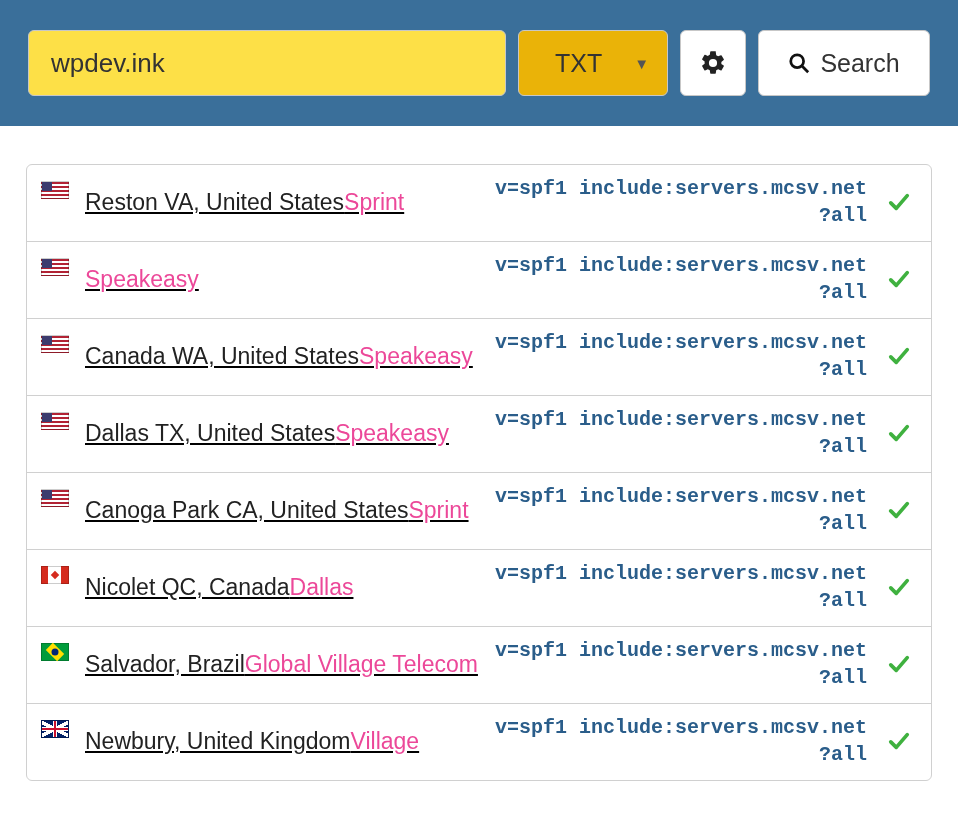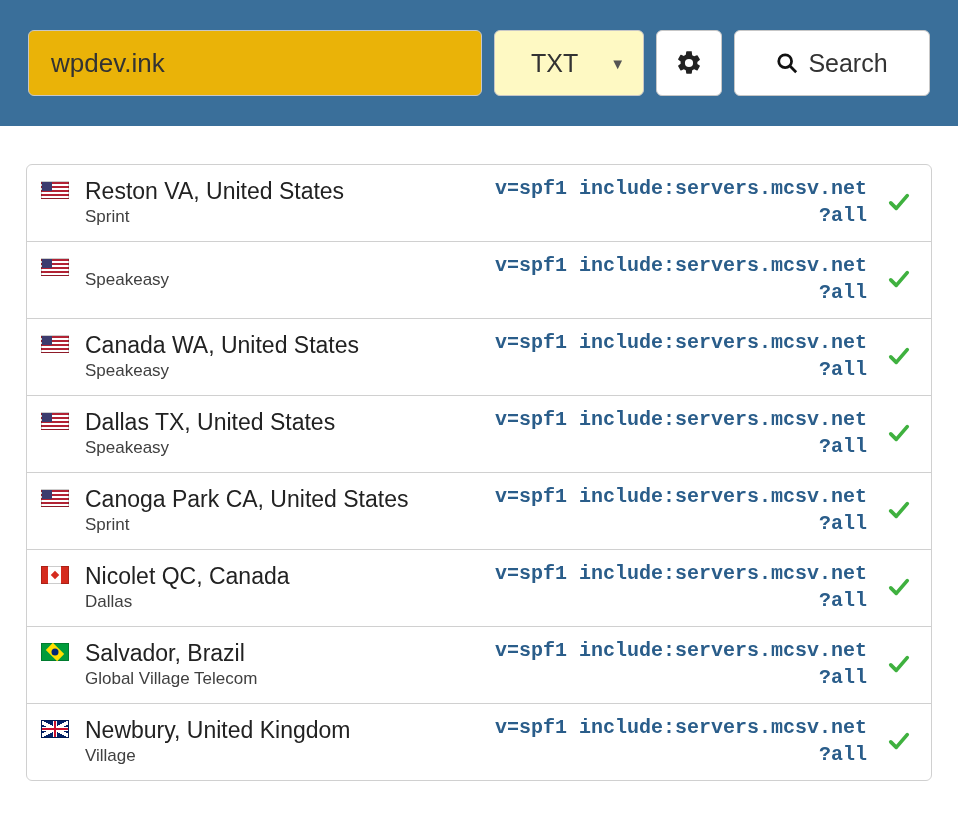--- a/index.html
+++ b/index.html
@@ -10,31 +10,31 @@
   }
   .header-bar {
     background: #3a6f9a;
     padding: 30px 28px 30px 28px;
     display: flex;
     gap: 12px;
     align-items: stretch;
   }
   .domain-input {
     flex: 1;
-    background: #eab308;
+    background: #fde047;
     border: 1px solid #c7c7c7;
     border-radius: 6px;
     padding: 0 22px;
     font-size: 26px;
     color: #333;
     height: 66px;
     outline: none;
   }
   .record-select {
-    background: #fef9c3;
+    background: #eab308;
     border: 1px solid #c7c7c7;
     border-radius: 6px;
     width: 150px;
     height: 66px;
     display: flex;
     align-items: center;
     justify-content: space-between;
     padding: 0 18px 0 36px;
     font-size: 25px;
     color: #333;
@@ -52,21 +52,21 @@
     height: 66px;
     display: flex;
     align-items: center;
     justify-content: center;
     cursor: pointer;
   }
   .search-btn {
     background: #fff;
     border: 1px solid #c7c7c7;
     border-radius: 6px;
-    width: 196px;
+    width: 172px;
     height: 66px;
     display: flex;
     align-items: center;
     justify-content: center;
     gap: 10px;
     font-size: 25px;
     color: #333;
     cursor: pointer;
   }
   .results-wrap {
@@ -162,30 +162,30 @@
     content: "";
     position: absolute;
     inset: 0;
     background:
       linear-gradient(to bottom, transparent 42%, #c8102e 42% 58%, transparent 58%),
       linear-gradient(to right, transparent 46%, #c8102e 46% 54%, transparent 54%);
   }
   .loc-col {
     flex: 0 0 400px;
     display: flex;
-    flex-direction: column;
+    text-decoration: underline;
   }
   .loc-name {
     font-size: 23px;
     color: #222;
     line-height: 1.25;
   }
   .loc-isp {
-    font-size: 17px;
-    color: #404040;
+    font-size: 23px;
+    color: #ec4899;
     margin-top: 1px;
   }
   .record-col {
     flex: 1;
     text-align: right;
     font-family: "Consolas", "Courier New", monospace;
     font-size: 20px;
     color: #2a5d8a;
     line-height: 1.35;
     padding-right: 14px;

